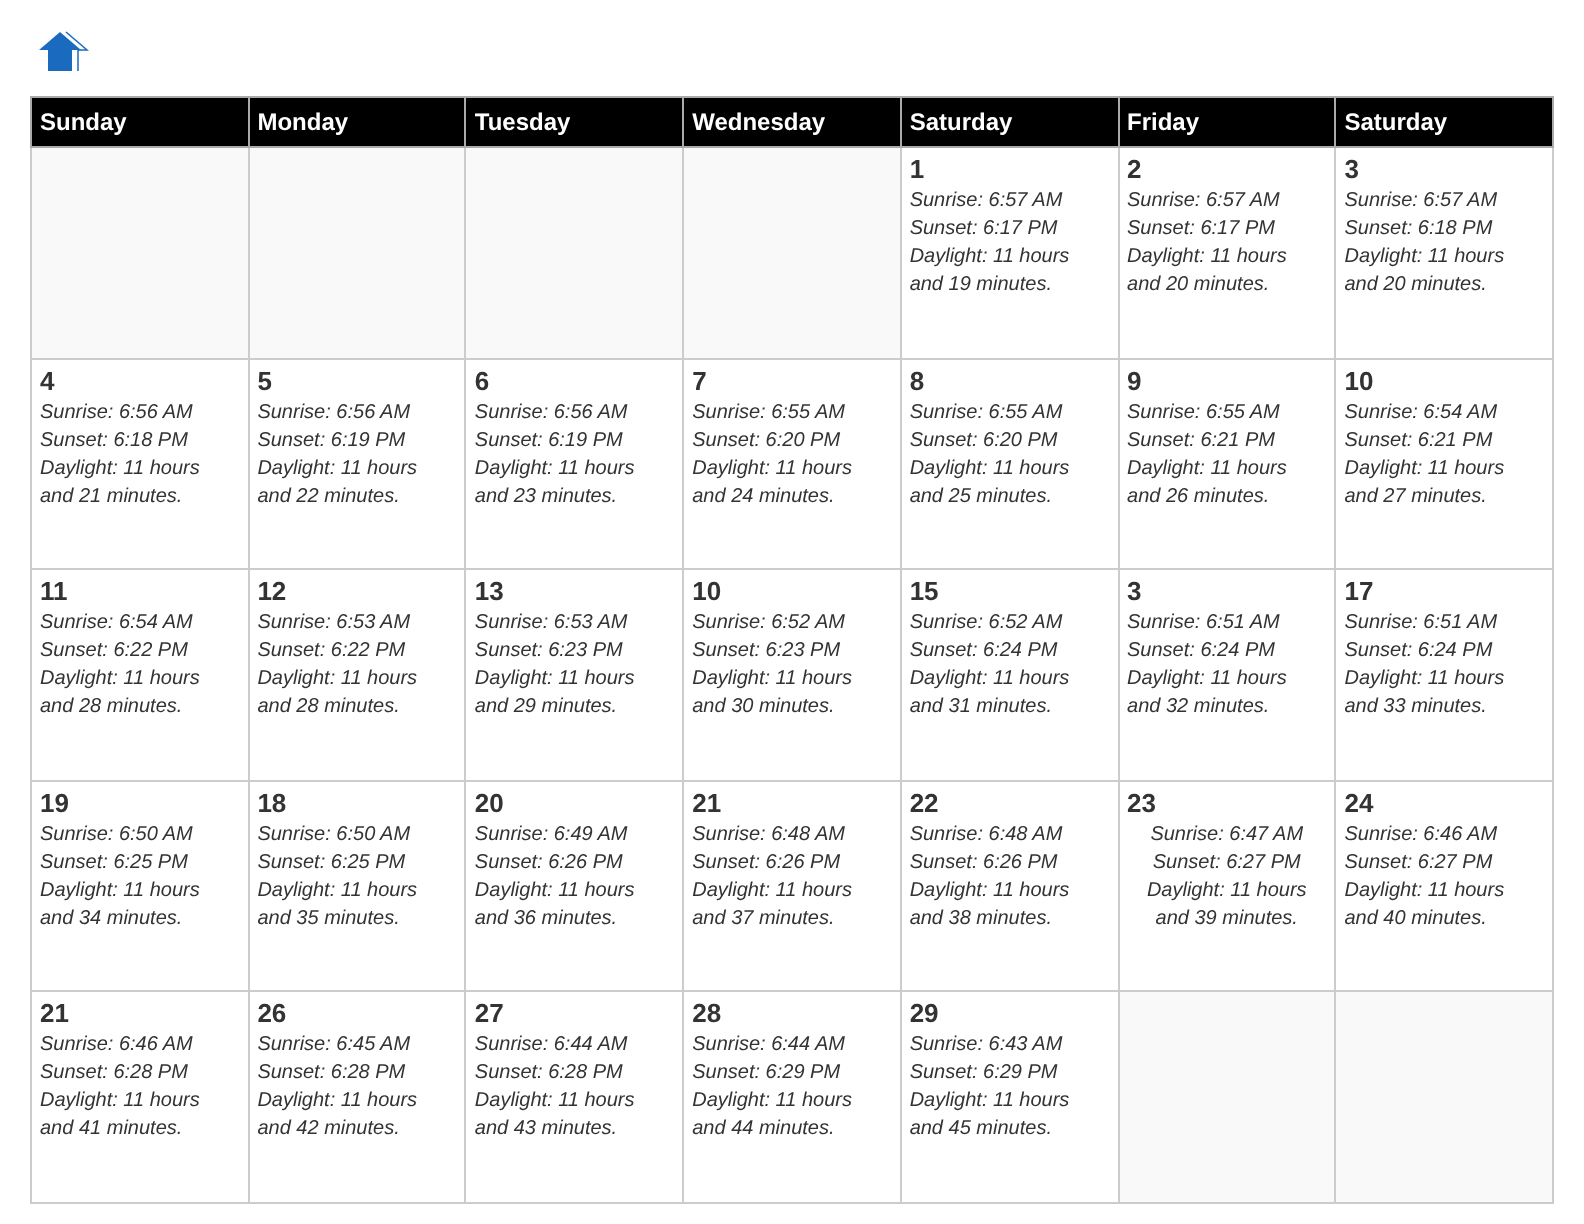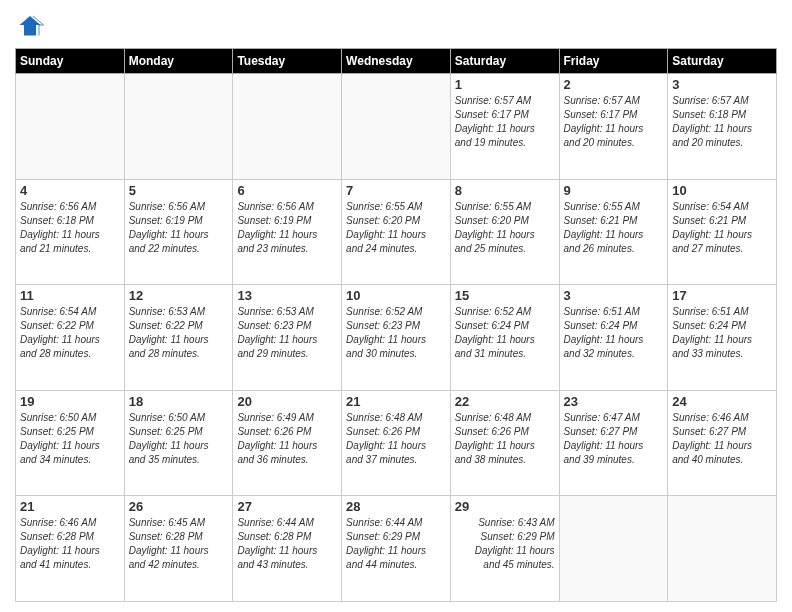--- a/index.html
+++ b/index.html
@@ -284,21 +284,21 @@
           </td>
           <td>
             <span class="day-number">22</span>
             <div class="day-info" style="white-space: pre-line;">Sunrise: 6:48 AM
 Sunset: 6:26 PM
 Daylight: 11 hours
 and 38 minutes.</div>
           </td>
           <td>
             <span class="day-number">23</span>
-            <div class="day-info" style="white-space: pre-line;">Sunrise: 6:47 AM
+            <div class="day-info" style="white-space: pre-line; text-align: center;">Sunrise: 6:47 AM
 Sunset: 6:27 PM
 Daylight: 11 hours
 and 39 minutes.</div>
           </td>
           <td>
             <span class="day-number">24</span>
             <div class="day-info" style="white-space: pre-line;">Sunrise: 6:46 AM
 Sunset: 6:27 PM
 Daylight: 11 hours
 and 40 minutes.</div>
@@ -328,21 +328,21 @@
           </td>
           <td>
             <span class="day-number">28</span>
             <div class="day-info" style="white-space: pre-line;">Sunrise: 6:44 AM
 Sunset: 6:29 PM
 Daylight: 11 hours
 and 44 minutes.</div>
           </td>
           <td>
             <span class="day-number">29</span>
-            <div class="day-info" style="white-space: pre-line; text-align: right;">Sunrise: 6:43 AM
+            <div class="day-info" style="white-space: pre-line;">Sunrise: 6:43 AM
 Sunset: 6:29 PM
 Daylight: 11 hours
 and 45 minutes.</div>
           </td>
           <td class="empty-cell"></td>
           <td class="empty-cell"></td>
         </tr>
       </tbody>
   </table>
 </div>

